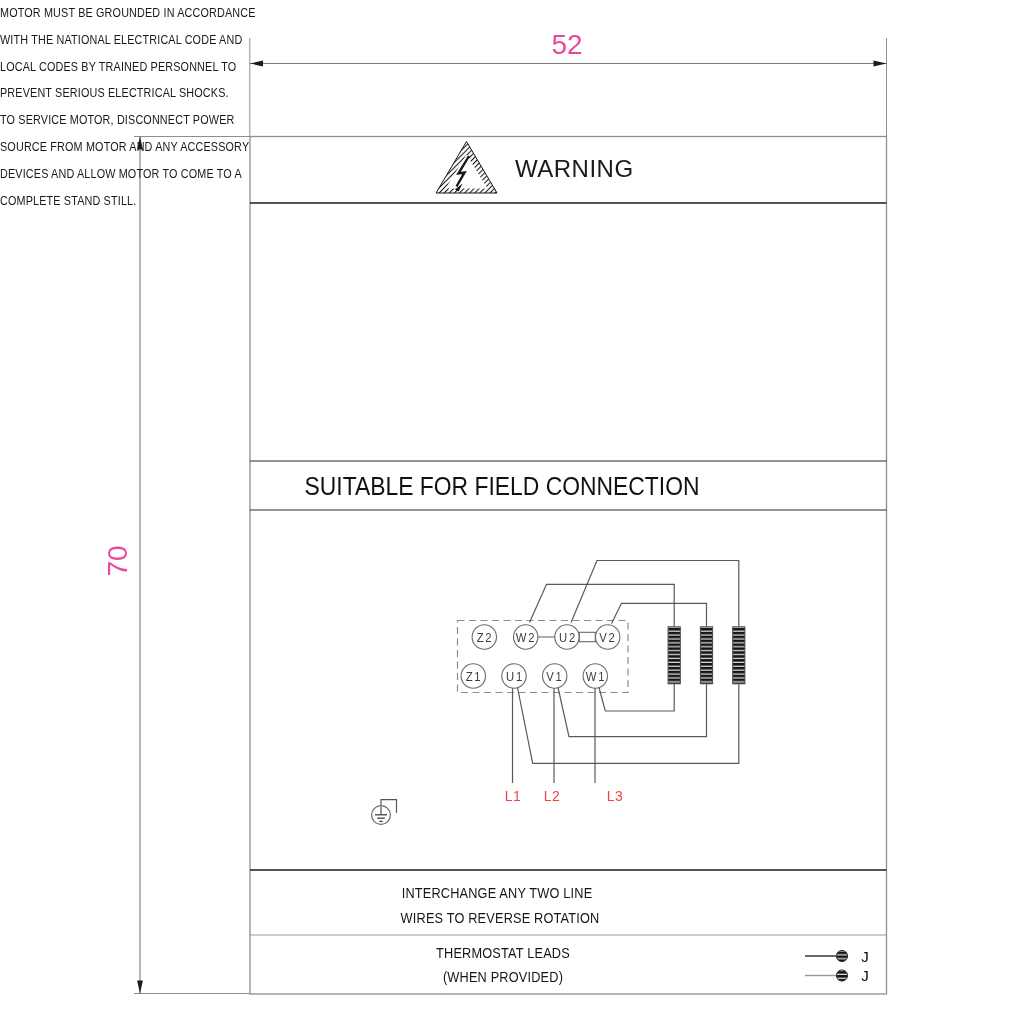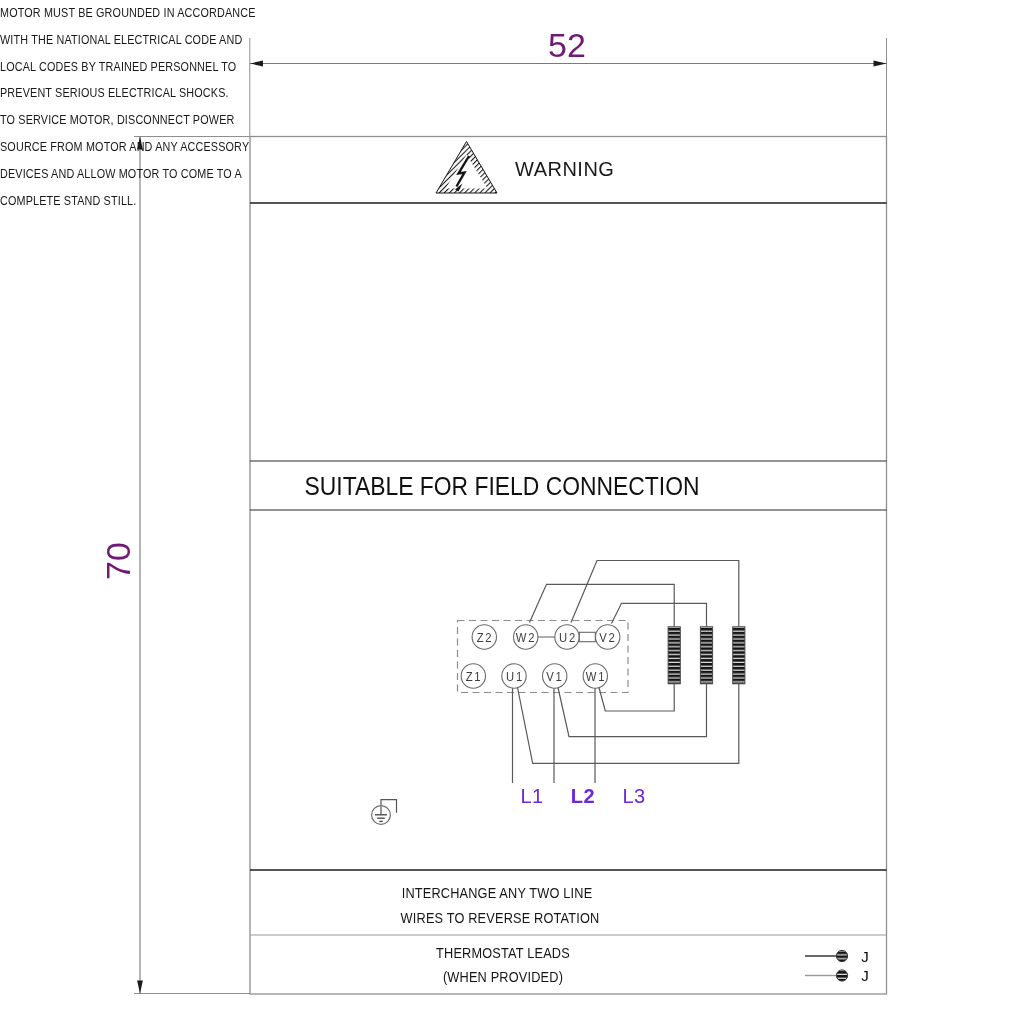--- a/index.html
+++ b/index.html
@@ -8,27 +8,27 @@
     font-family:"Liberation Sans", sans-serif;color:#141414;overflow:hidden;
   }
   #linework{position:absolute;left:0;top:0;width:1024px;height:1024px;}
   .txt{position:absolute;white-space:nowrap;}
   .ctr{transform:translate(-50%,-50%);}
   .ctr-c85{transform:translate(-50%,-50%) scaleX(.85);}
   .ctr-c88{transform:translate(-50%,-50%) scaleX(.88);}
   .ctr-c90{transform:translate(-50%,-50%) scaleX(.90);}
   .vrot{transform:translate(-50%,-50%) rotate(-90deg);}
   .midleft{transform:translateY(-50%);}
-  .dimnum{font-size:34px;color:#701a75;text-align:right;}
-  .warn-title{font-size:20px;letter-spacing:.5px;color:#1a1a1a;}
+  .dimnum{font-size:28px;color:#ec4899;text-align:right;}
+  .warn-title{font-size:24px;letter-spacing:.5px;color:#1a1a1a;}
   .para{font-size:13.5px;line-height:26.8px;color:#181818;transform:scaleX(.8);transform-origin:0 0;letter-spacing:.2px;}
   .band-title{font-size:26px;color:#111;}
   .note{font-size:15px;color:#161616;letter-spacing:.2px;}
   .tlabel{font-size:12.5px;letter-spacing:2px;color:#3c3c3c;}
-  .llabel{font-size:20px;letter-spacing:.5px;color:#6d28d9;margin-left:19px;}
+  .llabel{font-size:14px;letter-spacing:.5px;color:#ef4444;}
   .jlabel{font-size:15px;color:#06060a;}
 </style>
 </head>
 <body>
 
 <div id="stage">
 
   <svg id="linework" viewBox="0 0 1024 1024" xmlns="http://www.w3.org/2000/svg">
     <defs>
       <pattern id="hatchDiag" width="3.6" height="3.6" patternUnits="userSpaceOnUse" patternTransform="rotate(45)">
@@ -154,21 +154,21 @@
   <span class="txt ctr-c90 tlabel" style="left:485px;top:637.5px;">Z2</span>
   <span class="txt ctr-c90 tlabel" style="left:526.4px;top:637.5px;">W2</span>
   <span class="txt ctr-c90 tlabel" style="left:567.7px;top:637.5px;">U2</span>
   <span class="txt ctr-c90 tlabel" style="left:608.4px;top:637.5px;">V2</span>
   <span class="txt ctr-c90 tlabel" style="left:474px;top:676.5px;">Z1</span>
   <span class="txt ctr-c90 tlabel" style="left:514.7px;top:676.5px;">U1</span>
   <span class="txt ctr-c90 tlabel" style="left:555.4px;top:676.5px;">V1</span>
   <span class="txt ctr-c90 tlabel" style="left:596px;top:676.5px;">W1</span>
 
   <span class="txt ctr llabel" style="left:513px;top:796px;">L1</span>
-  <span class="txt ctr llabel" style="left:564px;top:796px;font-weight:bold;">L2</span>
+  <span class="txt ctr llabel" style="left:552px;top:796px;">L2</span>
   <span class="txt ctr llabel" style="left:615px;top:796px;">L3</span>
 
   <span class="txt ctr-c85 note" style="left:497px;top:892px;">INTERCHANGE ANY TWO LINE</span>
   <span class="txt ctr-c85 note" style="left:500px;top:916.5px;">WIRES TO REVERSE ROTATION</span>
 
   <span class="txt ctr-c85 note" style="left:502.5px;top:951.5px;">THERMOSTAT LEADS</span>
   <span class="txt ctr-c85 note" style="left:503px;top:976px;">(WHEN PROVIDED)</span>
   <span class="txt ctr jlabel" style="left:865px;top:955.5px;">J</span>
   <span class="txt ctr jlabel" style="left:865px;top:975px;">J</span>
 

